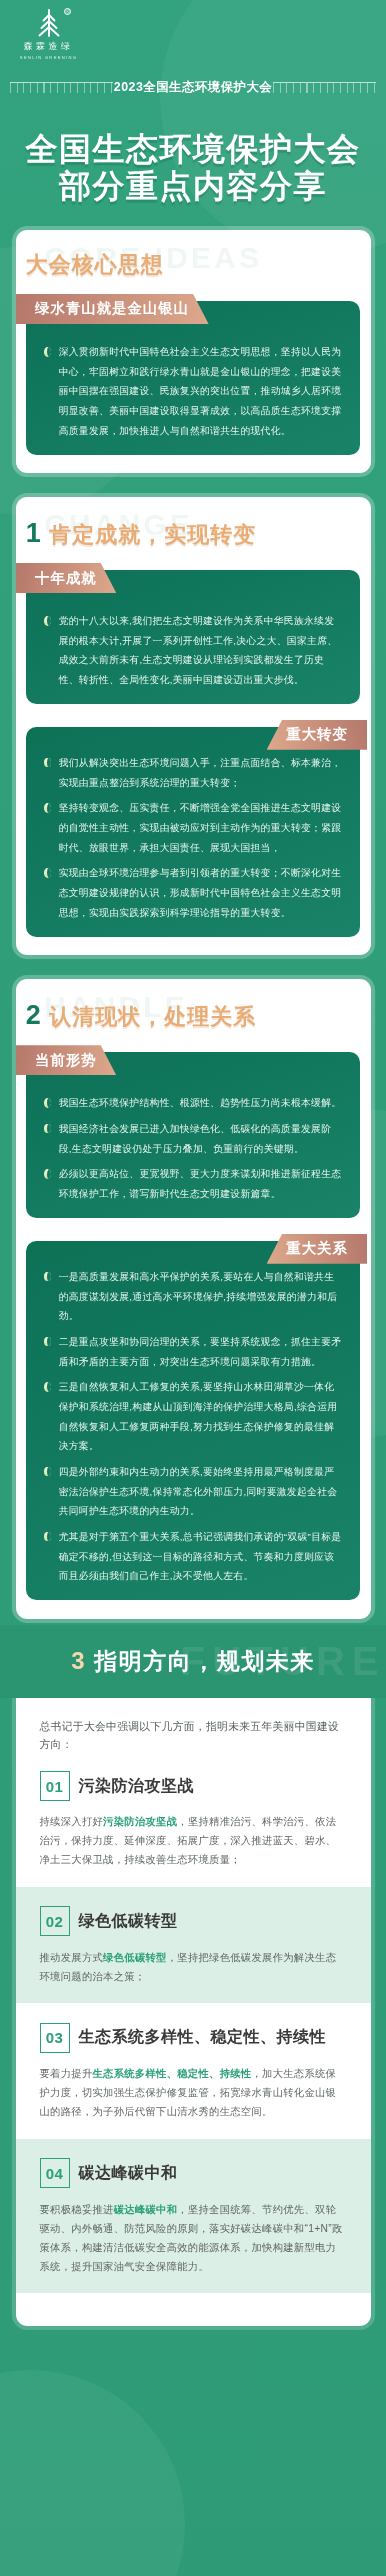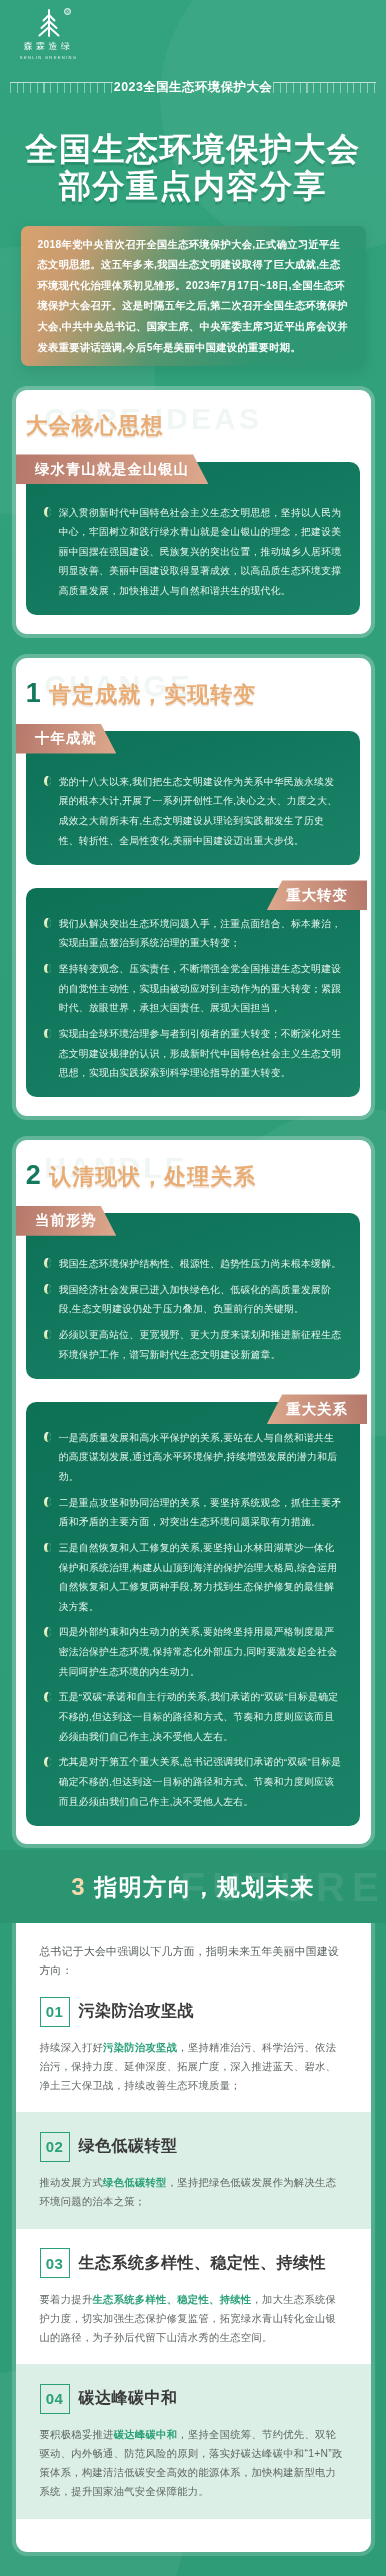--- a/index.html
+++ b/index.html
@@ -129,23 +129,20 @@
       <div class="ruler-label">2023全国生态环境保护大会</div>
       <div class="ruler"></div>
     </div>
   </header>
 
   <h1 class="main-title">
     <span style="display:block">全国生态环境保护大会</span>
     <span style="display:block">部分重点内容分享</span>
   </h1>
 
-  <section class="intro-card">
-    <p>2018年党中央首次召开全国生态环境保护大会,正式确立习近平生态文明思想。这五年多来,我国生态文明建设取得了巨大成就,生态环境现代化治理体系初见雏形。2023年7月17日~18日,全国生态环境保护大会召开。这是时隔五年之后,第二次召开全国生态环境保护大会,中共中央总书记、国家主席、中央军委主席习近平出席会议并发表重要讲话强调,今后5年是美丽中国建设的重要时期。</p>
-  </section>
 
   <section class="sec-card">
     <div class="card-head">
       <div class="watermark">CORE IDEAS</div>
       <span class="sec-title">大会核心思想</span>
     </div>
     <div class="teal pt-l">
       <div class="ribbon l">绿水青山就是金山银山</div>
       <div class="bullets">
           <div class="bullet">
@@ -160,21 +157,21 @@
     <div class="card-head">
       <div class="watermark">CHANGE</div>
       <span class="sec-num">1</span>
       <span class="sec-title">肯定成就，实现转变</span>
     </div>
     <div class="teal pt-l">
       <div class="ribbon l">十年成就</div>
       <div class="bullets">
           <div class="bullet">
             <span class="leaf"></span>
-            <div class="btext">党的十八大以来,我们把生态文明建设作为关系中华民族永续发展的根本大计,开展了一系列开创性工作,决心之大、力度之大、成效之大前所未有,生态文明建设从理论到实践都发生了历史性、转折性、全局性变化,美丽中国建设迈出重大步伐。</div>
+            <div class="btext">党的十八大以来,我们把生态文明建设作为关系中华民族永续发展的根本大计,开展了一系列开创性工作,决心之大、国家主席、成效之大前所未有,生态文明建设从理论到实践都发生了历史性、转折性、全局性变化,美丽中国建设迈出重大步伐。</div>
           </div>
         </div>
     </div>
     <div class="teal pt-r" style="margin-top:23px">
       <div class="ribbon r">重大转变</div>
       <div class="bullets">
           <div class="bullet">
             <span class="leaf"></span>
             <div class="btext">我们从解决突出生态环境问题入手，注重点面结合、标本兼治，实现由重点整治到系统治理的重大转变；</div>
           </div>
@@ -224,24 +221,20 @@
             <span class="leaf"></span>
             <div class="btext">二是重点攻坚和协同治理的关系，要坚持系统观念，抓住主要矛盾和矛盾的主要方面，对突出生态环境问题采取有力措施。</div>
           </div>
           <div class="bullet">
             <span class="leaf"></span>
             <div class="btext">三是自然恢复和人工修复的关系,要坚持山水林田湖草沙一体化保护和系统治理,构建从山顶到海洋的保护治理大格局,综合运用自然恢复和人工修复两种手段,努力找到生态保护修复的最佳解决方案。</div>
           </div>
           <div class="bullet">
             <span class="leaf"></span>
             <div class="btext">四是外部约束和内生动力的关系,要始终坚持用最严格制度最严密法治保护生态环境,保持常态化外部压力,同时要激发起全社会共同呵护生态环境的内生动力。</div>
-          </div>
-          <div class="bullet">
-            <span class="leaf"></span>
-            <div class="btext">五是“双碳”承诺和自主行动的关系,我们承诺的“双碳”目标是确定不移的,但达到这一目标的路径和方式、节奏和力度则应该而且必须由我们自己作主,决不受他人左右。</div>
           </div>
           <div class="bullet">
             <span class="leaf"></span>
             <div class="btext">尤其是对于第五个重大关系,总书记强调我们承诺的“双碳”目标是确定不移的,但达到这一目标的路径和方式、节奏和力度则应该而且必须由我们自己作主,决不受他人左右。</div>
           </div>
         </div>
     </div>
   </section>
 
   <div class="green-head">

